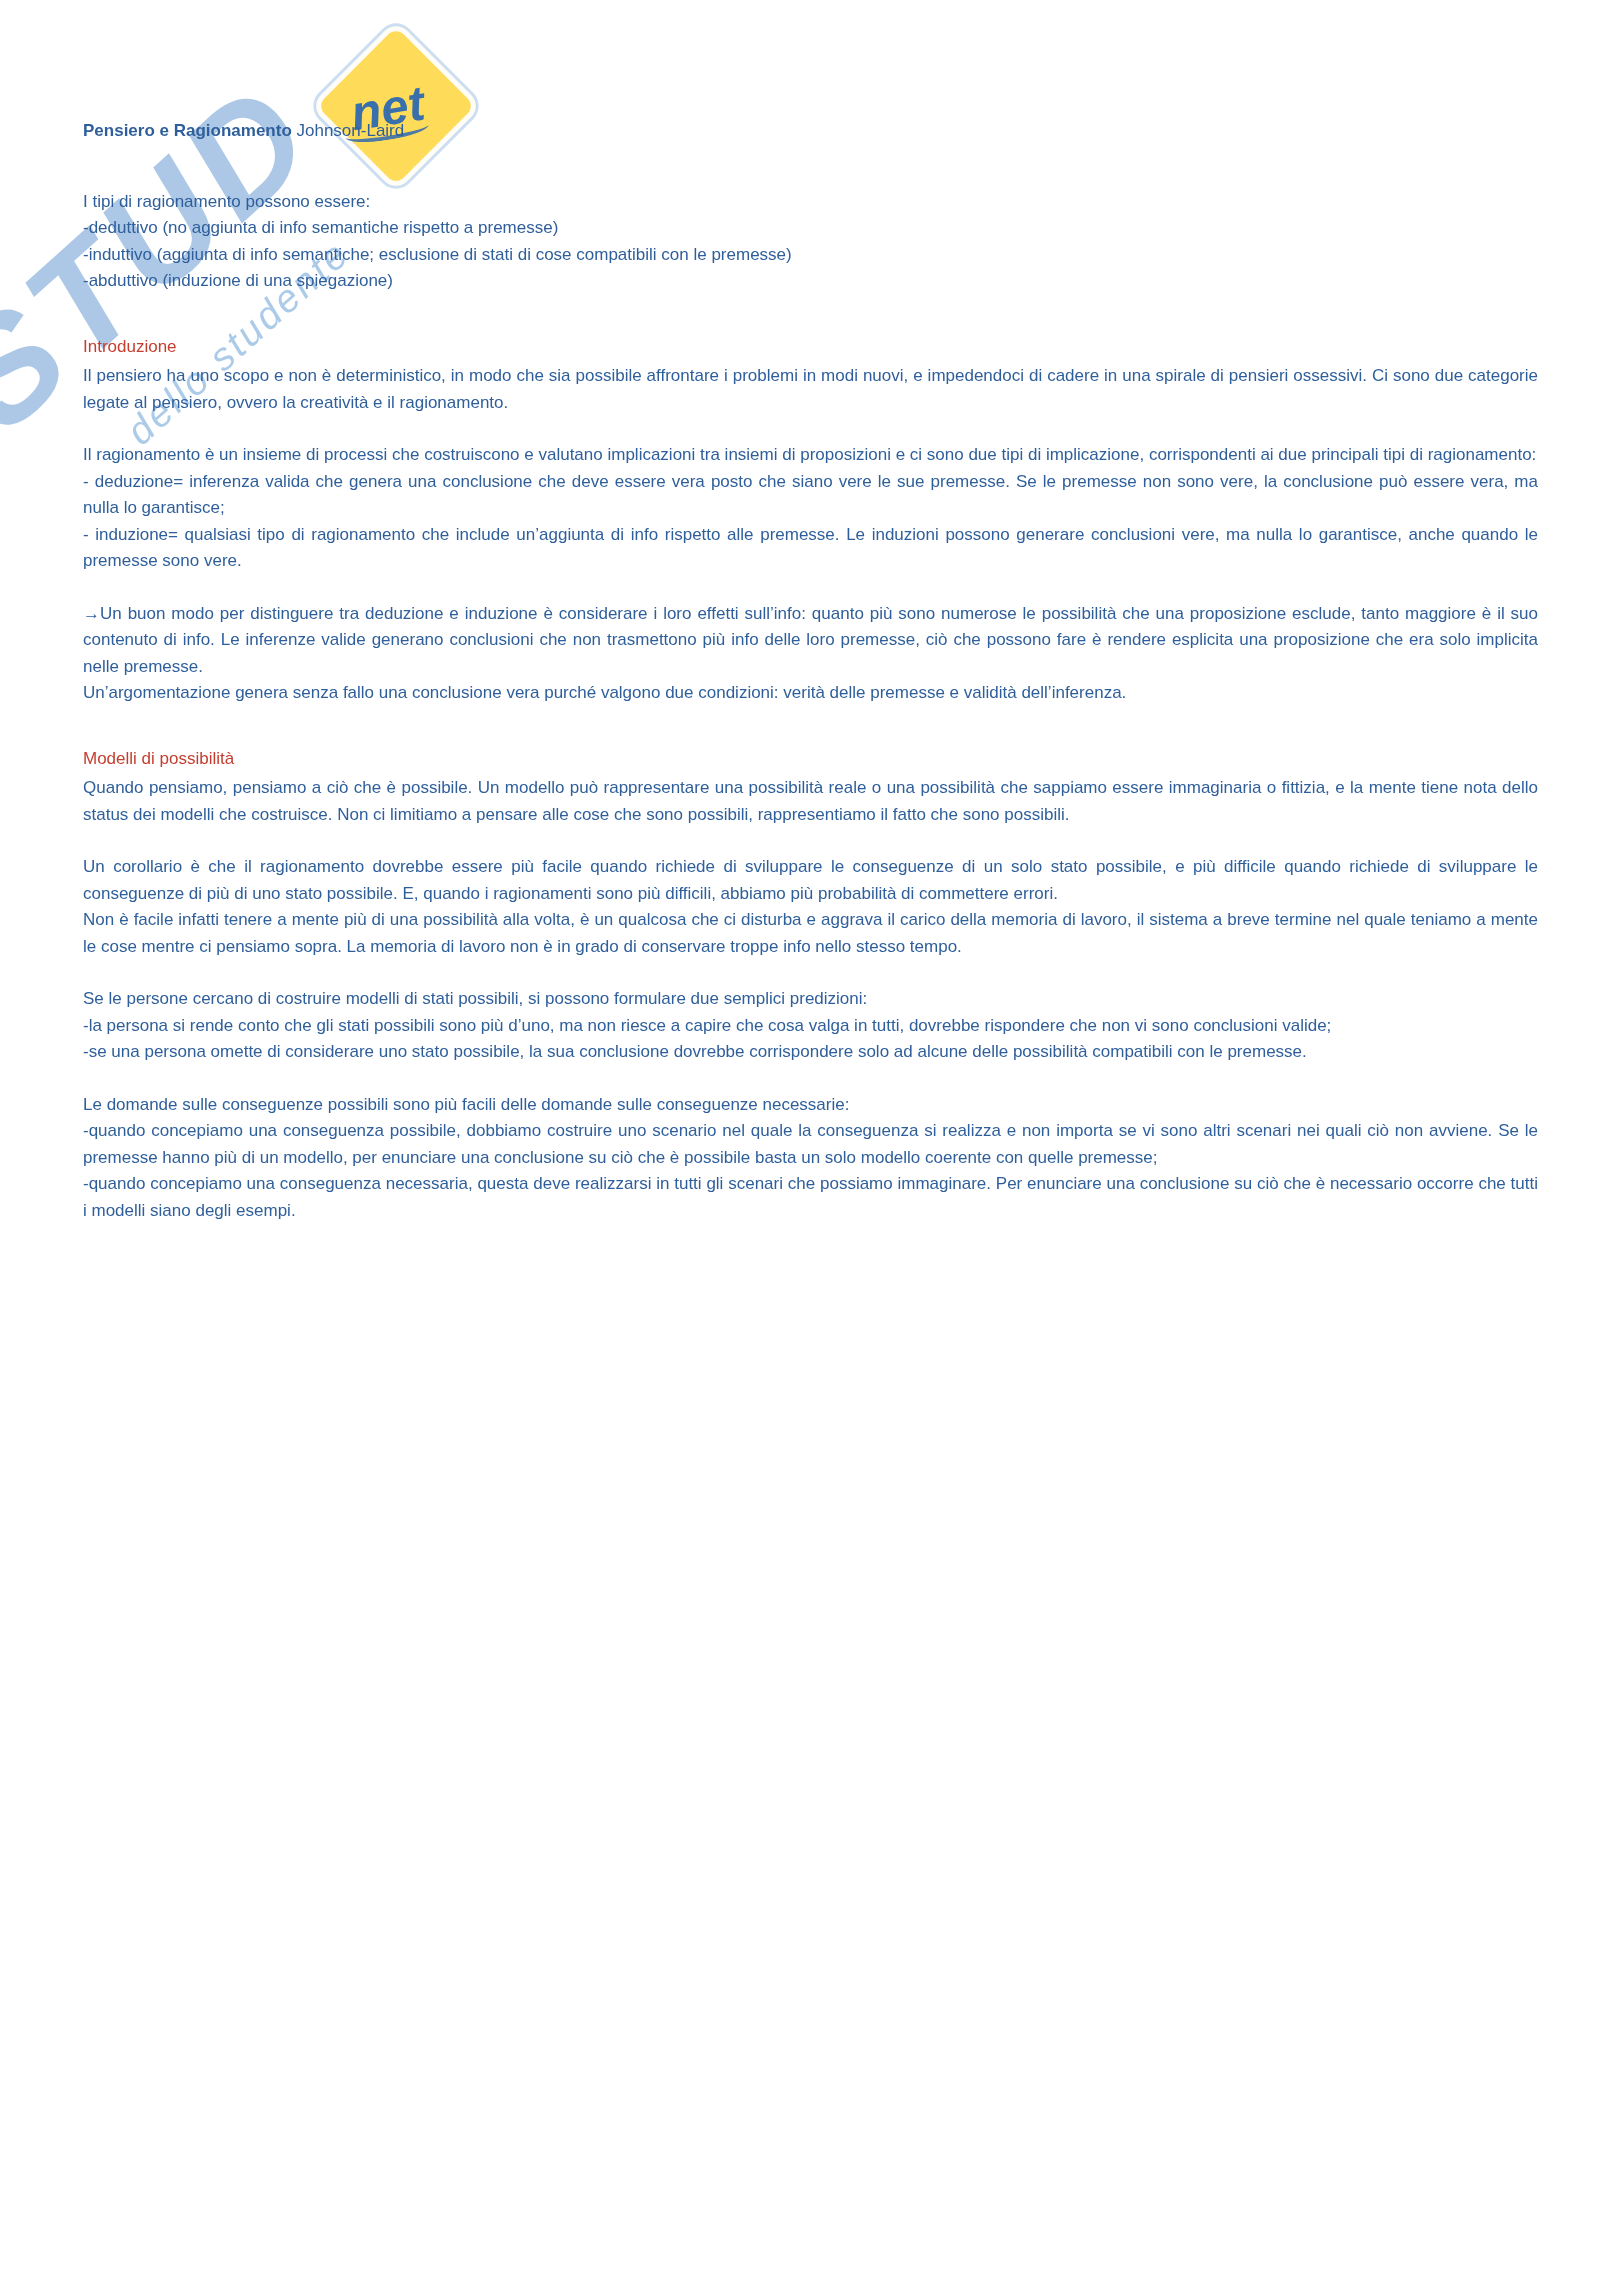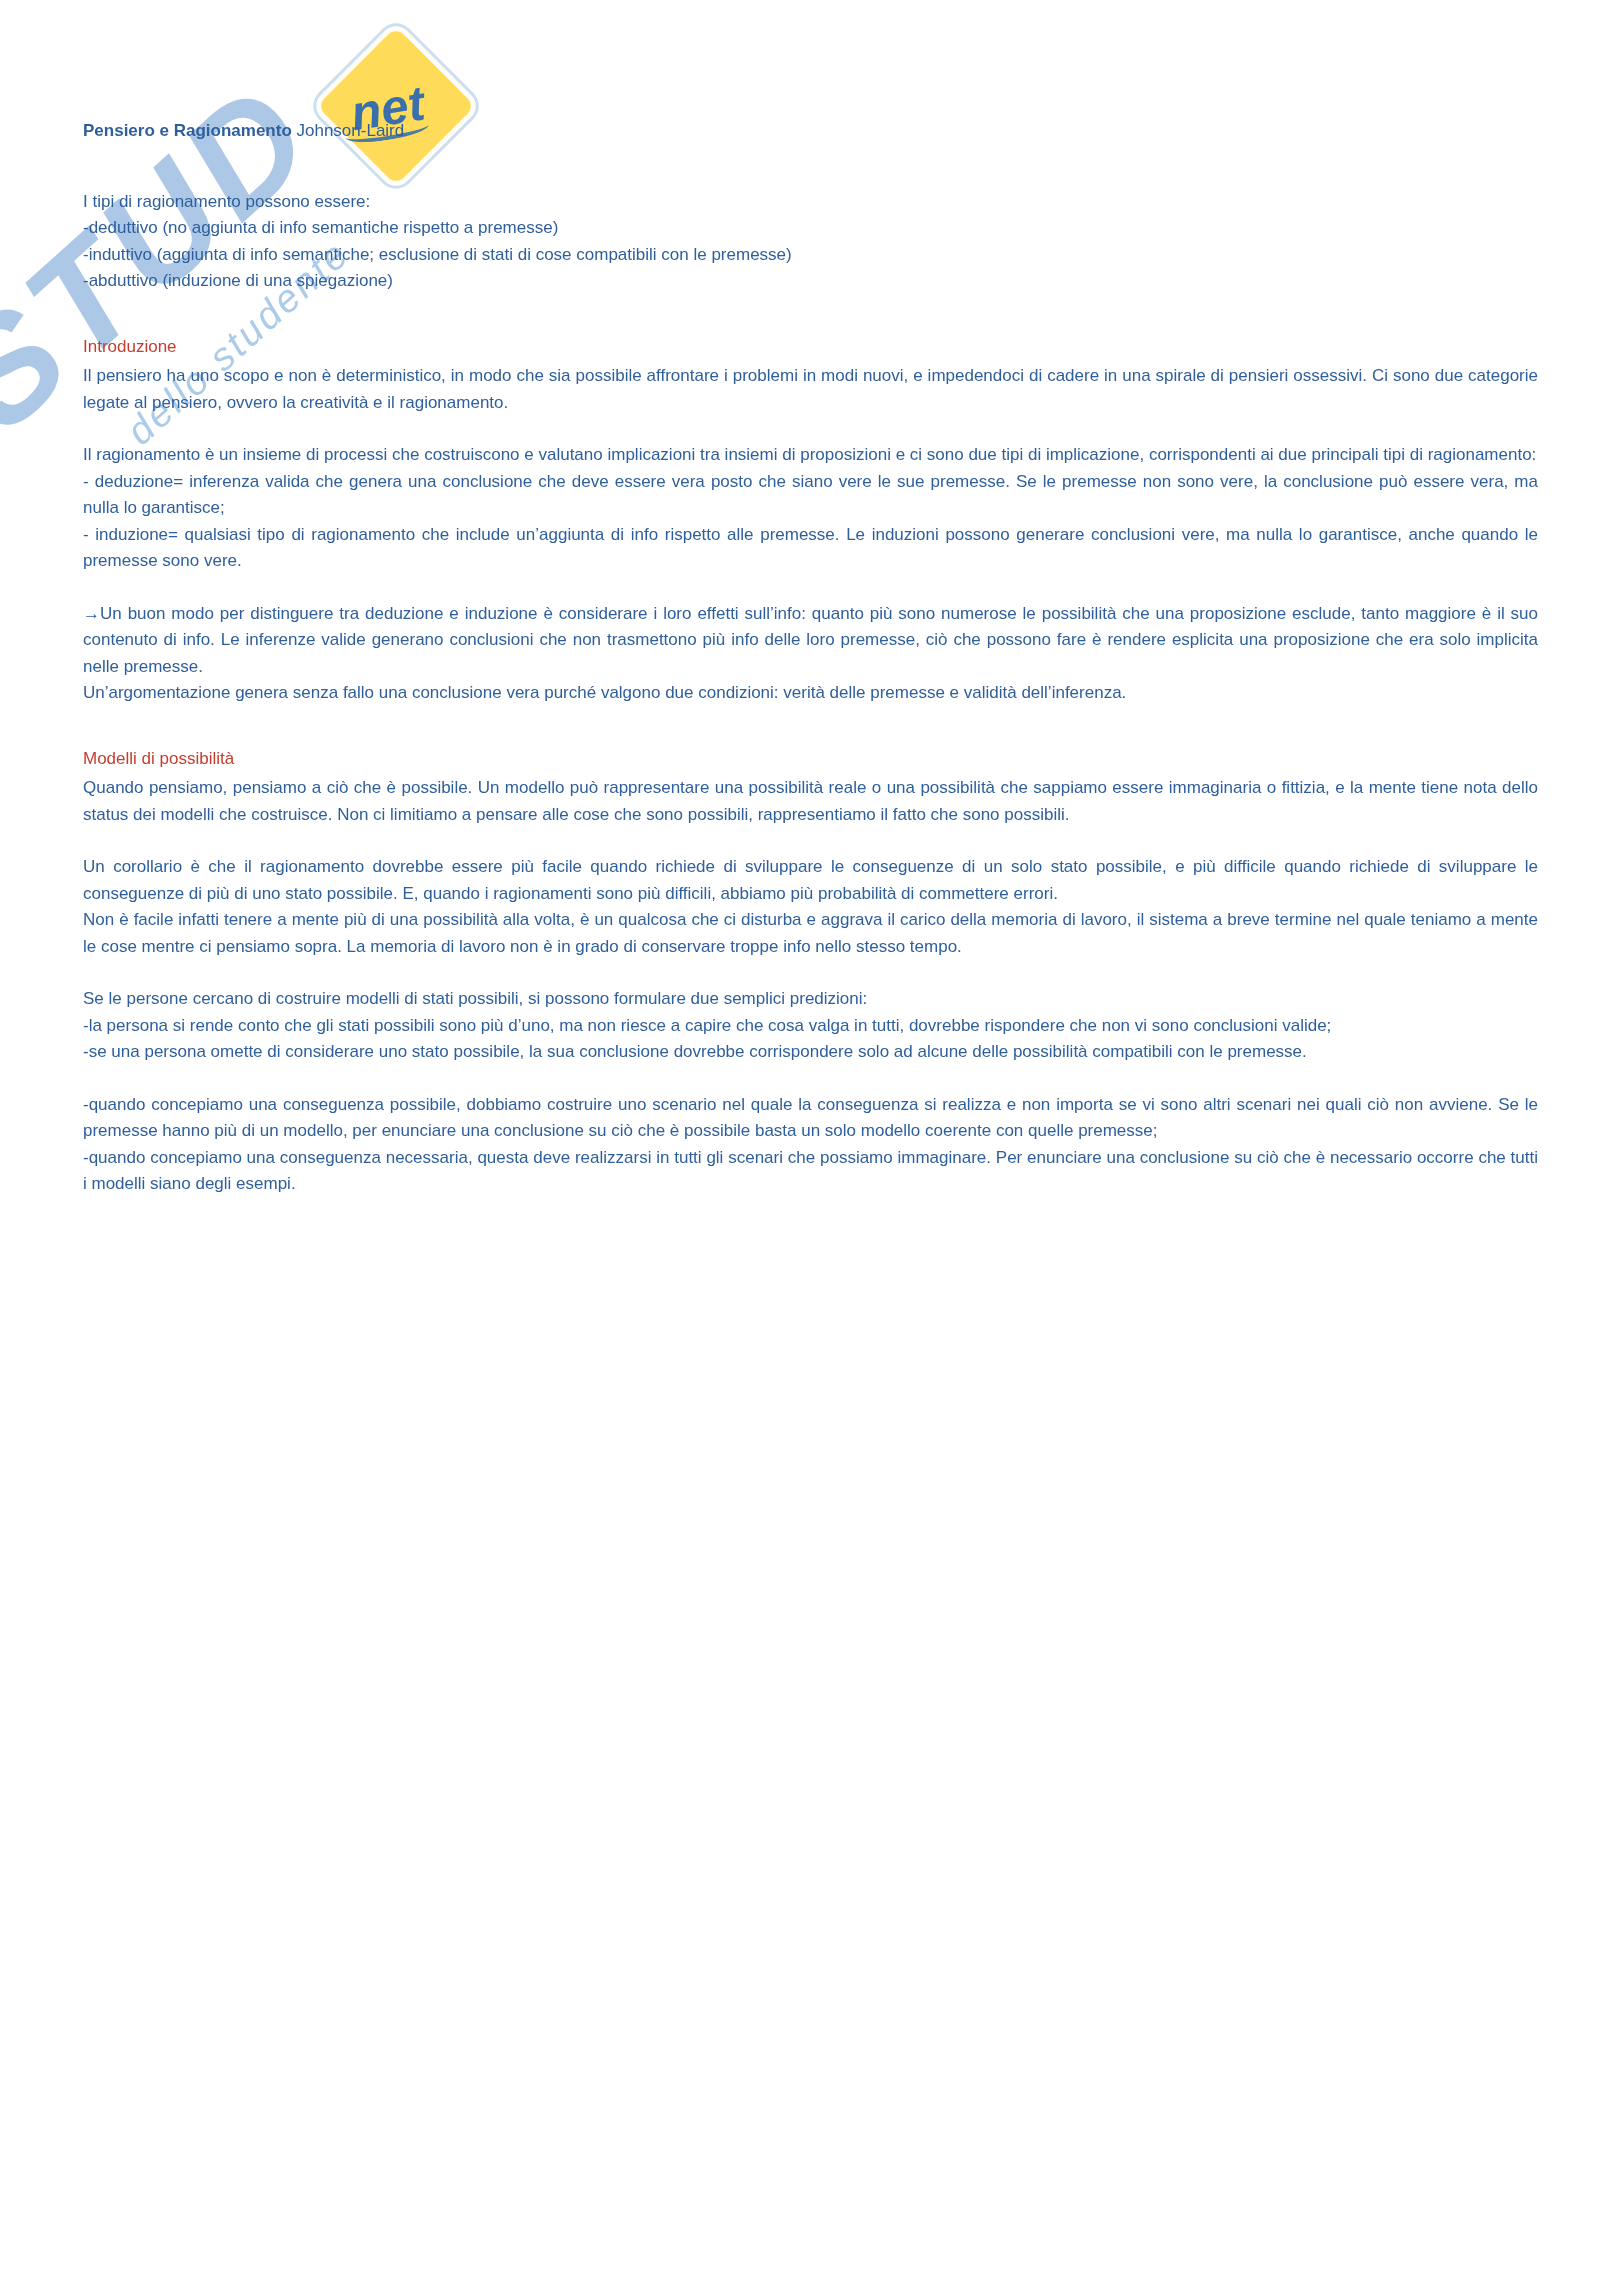--- a/index.html
+++ b/index.html
@@ -151,19 +151,20 @@
       <div class="block paragraph">
         <p class="para"><span>Un corollario è che il ragionamento dovrebbe essere più facile quando richiede di sviluppare le conseguenze di un solo stato possibile, e più difficile quando richiede di sviluppare le conseguenze di più di uno stato possibile. E, quando i ragionamenti sono più difficili, abbiamo più probabilità di commettere errori.</span></p>
         <p class="para"><span>Non è facile infatti tenere a mente più di una possibilità alla volta, è un qualcosa che ci disturba e aggrava il carico della memoria di lavoro, il sistema a breve termine nel quale teniamo a mente le cose mentre ci pensiamo sopra. La memoria di lavoro non è in grado di conservare troppe info nello stesso tempo.</span></p>
       </div>
       <div class="block paragraph">
         <p class="para"><span>Se le persone cercano di costruire modelli di stati possibili, si possono formulare due semplici predizioni:</span></p>
         <p class="para"><span>-la persona si rende conto che gli stati possibili sono più d’uno, ma non riesce a capire che cosa valga in tutti, dovrebbe rispondere che non vi sono conclusioni valide;</span></p>
         <p class="para"><span>-se una persona omette di considerare uno stato possibile, la sua conclusione dovrebbe corrispondere solo ad alcune delle possibilità compatibili con le premesse.</span></p>
       </div>
       <div class="block paragraph">
+        <p class="para"><span>Le domande sulle conseguenze possibili sono più facili delle domande sulle conseguenze necessarie:</span></p>
         <p class="para"><span>-quando concepiamo una conseguenza possibile, dobbiamo costruire uno scenario nel quale la conseguenza si realizza e non importa se vi sono altri scenari nei quali ciò non avviene. Se le premesse hanno più di un modello, per enunciare una conclusione su ciò che è possibile basta un solo modello coerente con quelle premesse;</span></p>
         <p class="para"><span>-quando concepiamo una conseguenza necessaria, questa deve realizzarsi in tutti gli scenari che possiamo immaginare. Per enunciare una conclusione su ciò che è necessario occorre che tutti i modelli siano degli esempi.</span></p>
       </div>
     </div>
 
 </div>
 
 
 </body></html>

